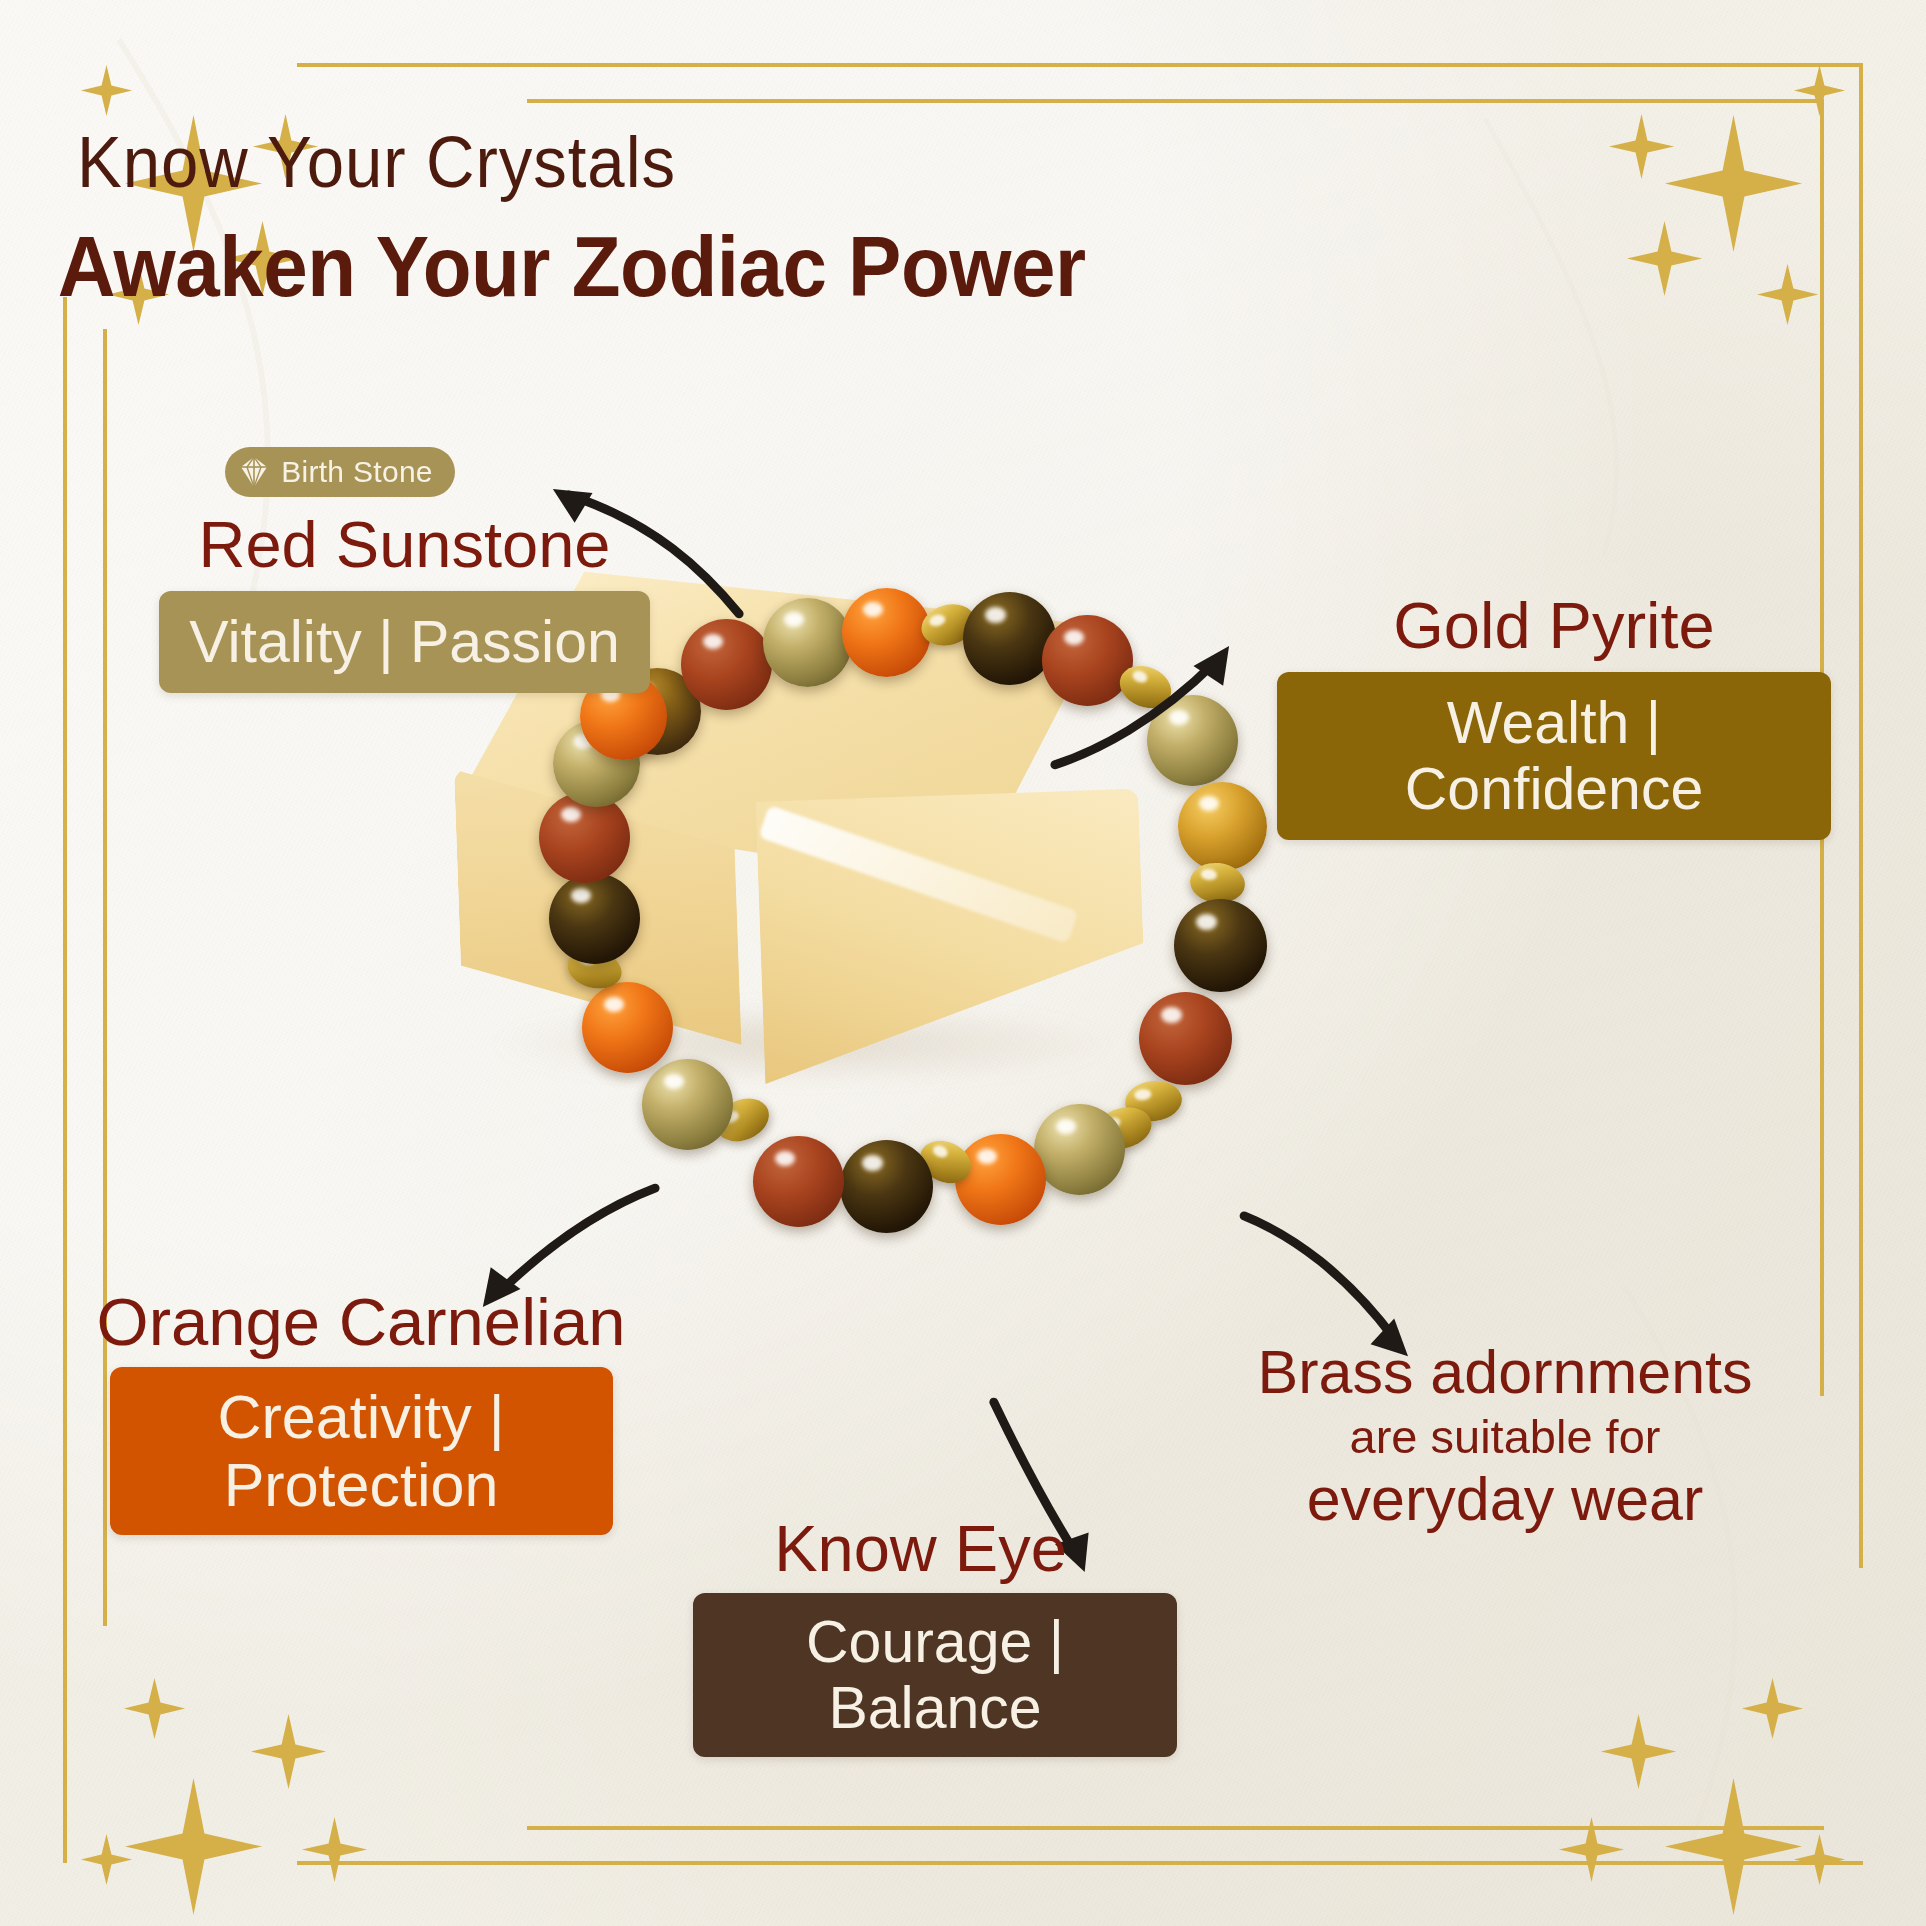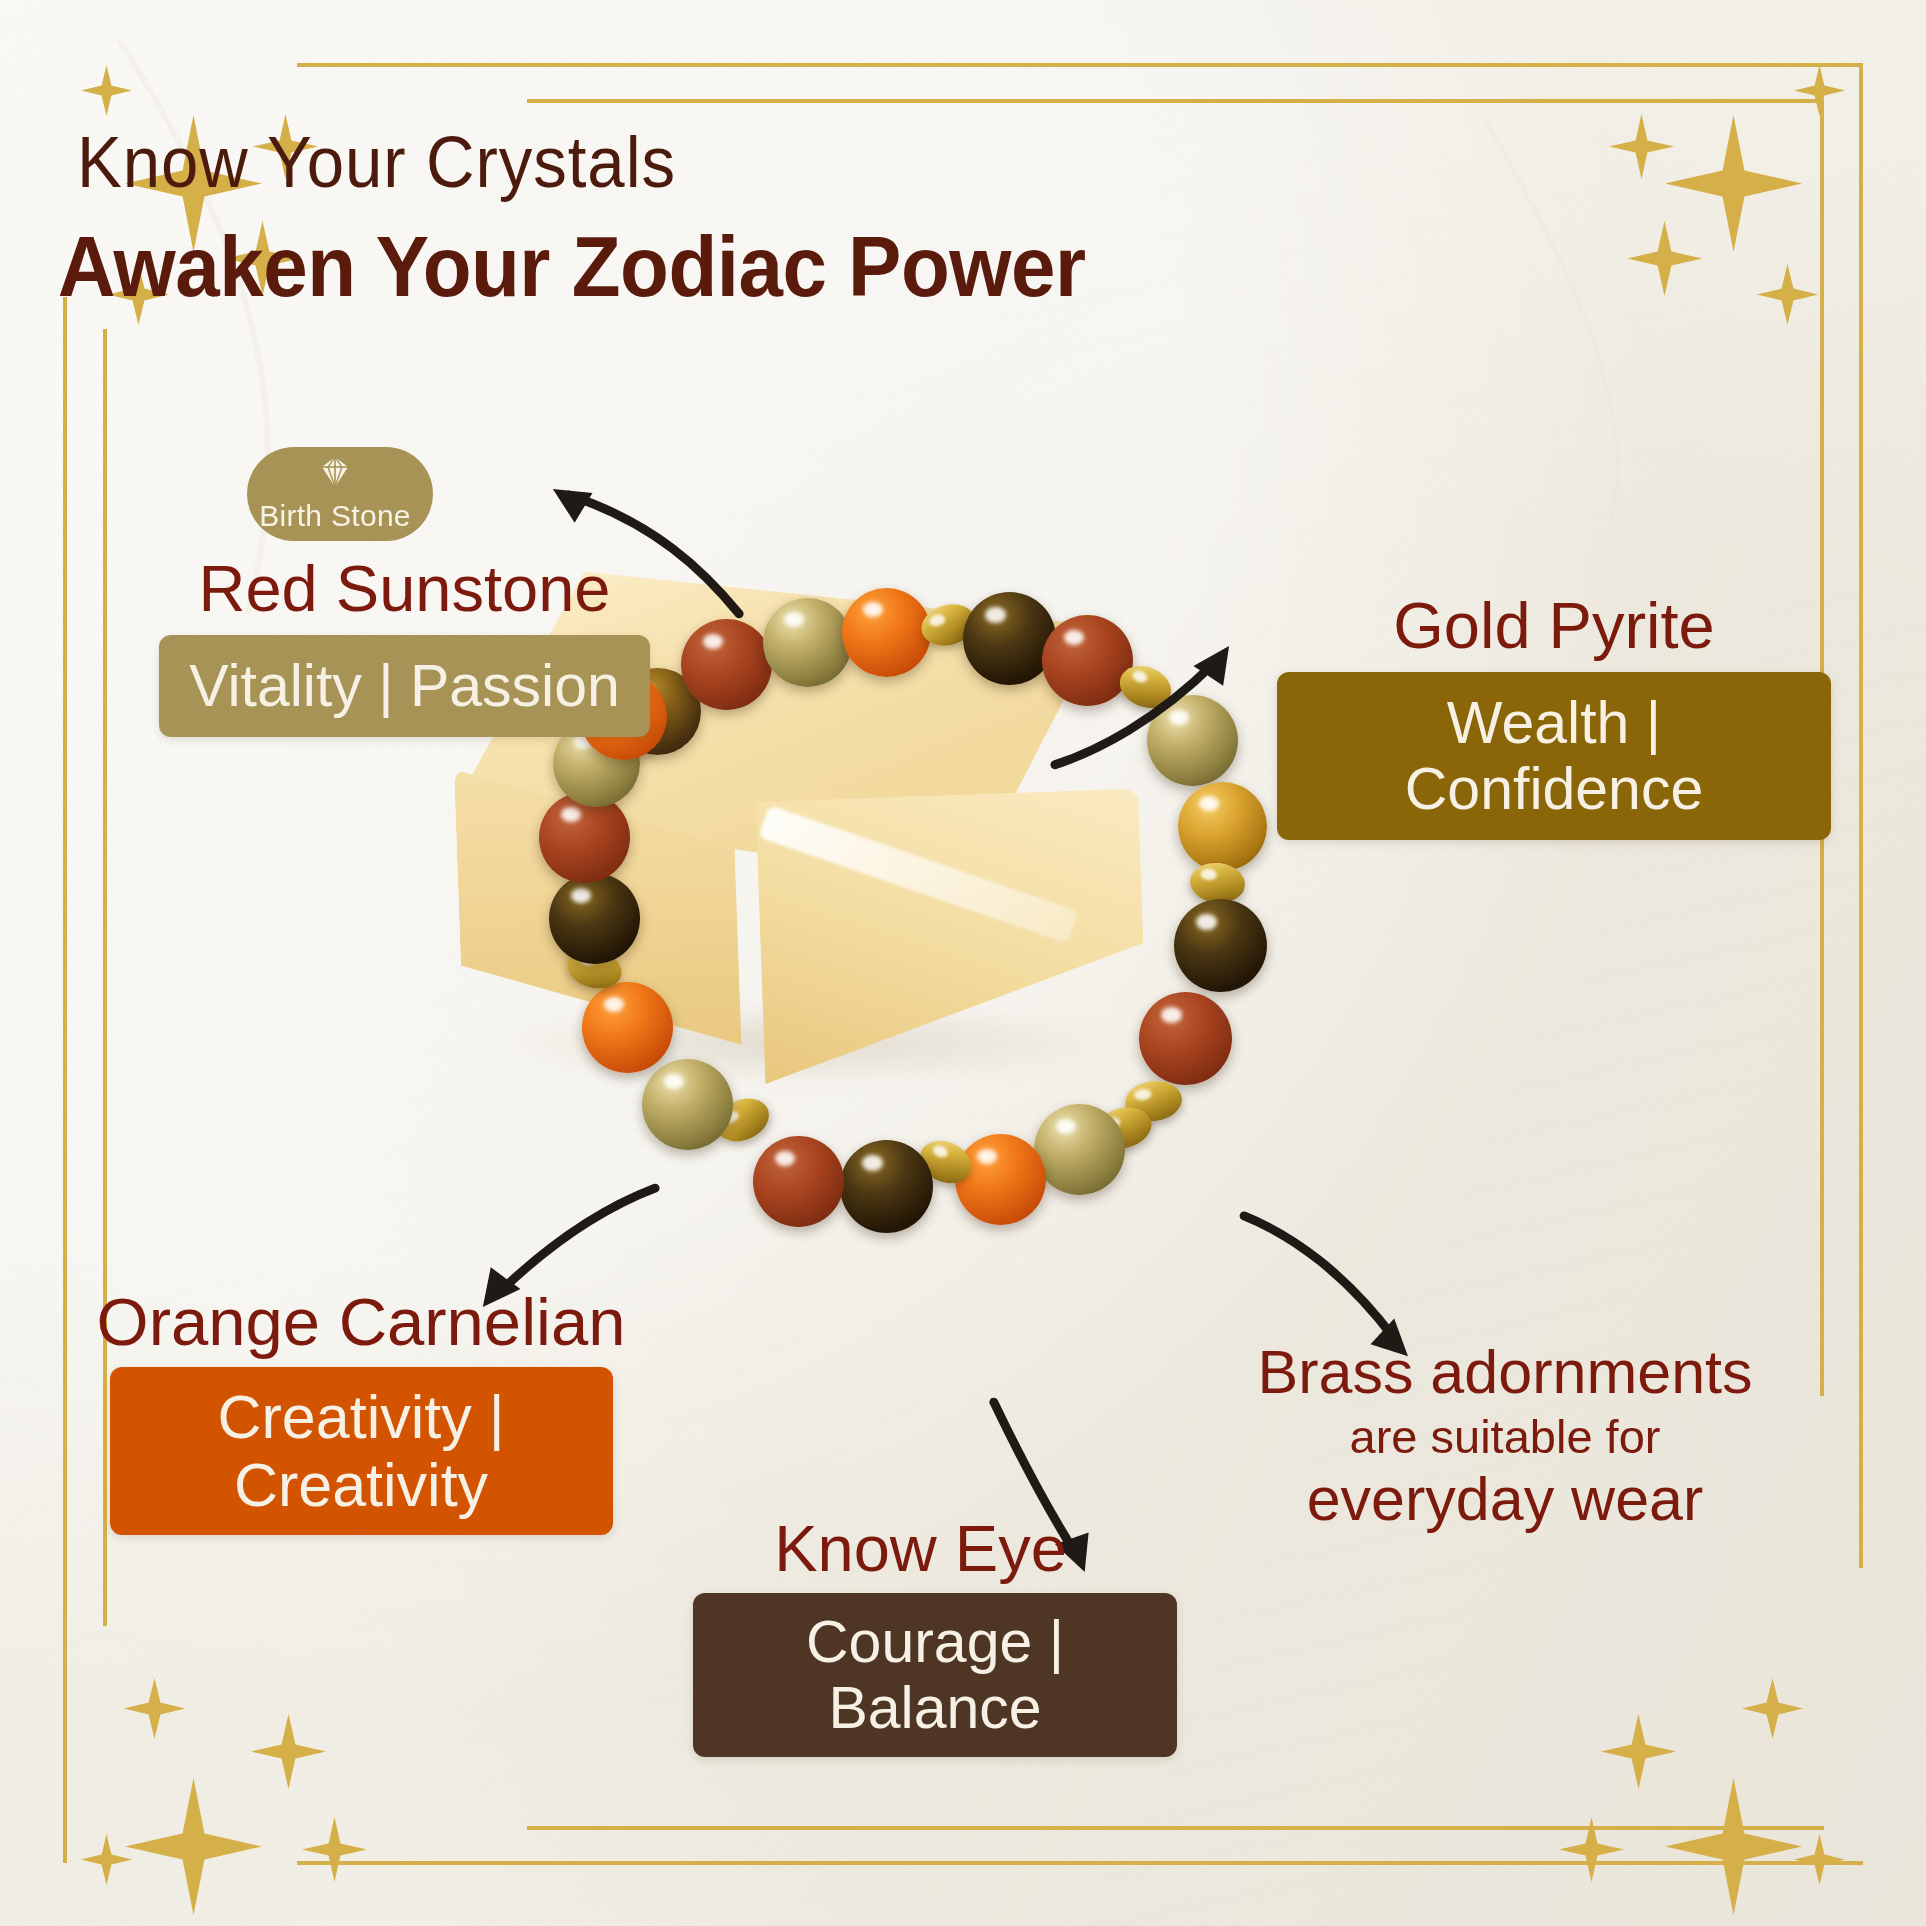--- a/index.html
+++ b/index.html
@@ -306,21 +306,21 @@
   <path d="M14 6 C 38 56, 66 110, 96 158" stroke="#201A16" stroke-width="9" fill="none" stroke-linecap="round"></path>
   <path d="M106 178 L76 150 L110 138 Z" fill="#201A16"></path>
 </svg>
 
 <svg class="arrow" style="left:1238px;top:1208px;" width="188" height="158" viewBox="0 0 190 160">
   <path d="M6 8 C 56 28, 110 68, 158 132" stroke="#201A16" stroke-width="9" fill="none" stroke-linecap="round"></path>
   <path d="M172 150 L134 138 L158 112 Z" fill="#201A16"></path>
 </svg>
 
 <div class="callout" style="left:147px;top:447px;width:515px;text-align:center;">
-  <div class="badge-pill" style="margin-left:-129px;flex-direction:column;">
+  <div class="badge-pill" style="margin-left:-129px;">
     <svg width="34" height="34" viewBox="0 0 34 34">
       <path d="M17 2 L30 12 L17 32 L4 12 Z" fill="#F7F2E6"></path>
       <path d="M17 2 L17 32" stroke="#A89356" stroke-width="1.6"></path>
       <path d="M4 12 L30 12" stroke="#A89356" stroke-width="1.6"></path>
       <path d="M17 2 L10 12 L17 32 L24 12 Z" fill="none" stroke="#A89356" stroke-width="1.4"></path>
     </svg>
     <span>Birth Stone</span>
   </div>
   <div class="callout-name" style="font-size:65px;margin-top:14px;">Red Sunstone</div>
   <div class="tag" style="background:#A89356;font-size:59px;padding:18px 30px;margin-top:12px;min-width:396px;">
@@ -332,21 +332,21 @@
   <div class="callout-name" style="font-size:65px;">Gold Pyrite</div>
   <div class="tag" style="background:#8A6608;font-size:59px;padding:18px 26px;margin-top:12px;min-width:475px;">
     <span>Wealth | Confidence</span>
   </div>
 </div>
 
 <div class="callout" style="left:69px;top:1287px;width:584px;text-align:center;">
   <div class="callout-name" style="font-size:67px;">Orange Carnelian</div>
   <div class="tag" style="background:#D35400;font-size:61px;padding:16px 24px;margin-top:10px;width:455px;">
     <div>Creativity |</div>
-    <div>Creativity</div>
+    <div>Protection</div>
   </div>
 </div>
 
 <div class="callout" style="left:693px;top:1515px;width:455px;text-align:center;">
   <div class="callout-name" style="font-size:65px;">Know Eye</div>
   <div class="tag" style="background:#4E3524;font-size:59px;padding:16px 24px;margin-top:10px;width:436px;">
     <div>Courage |</div>
     <div>Balance</div>
   </div>
 </div>

